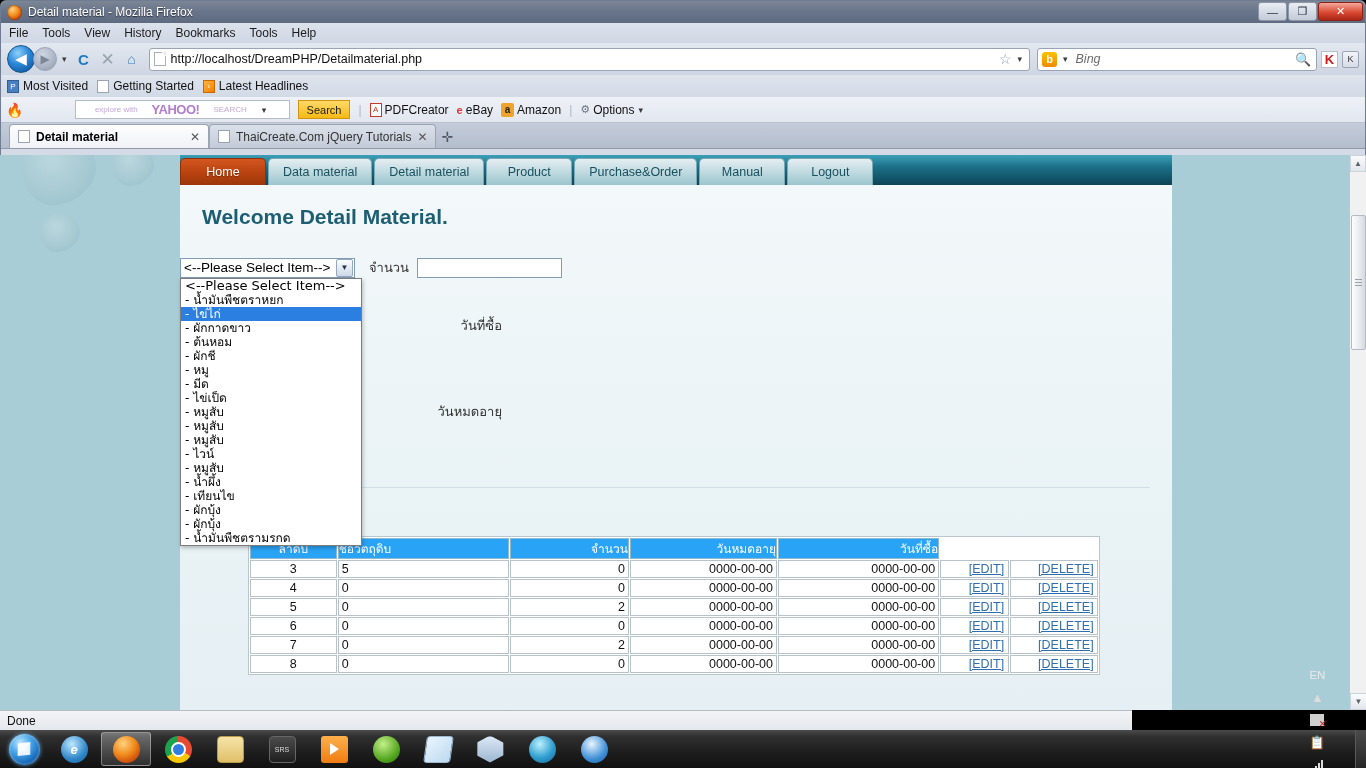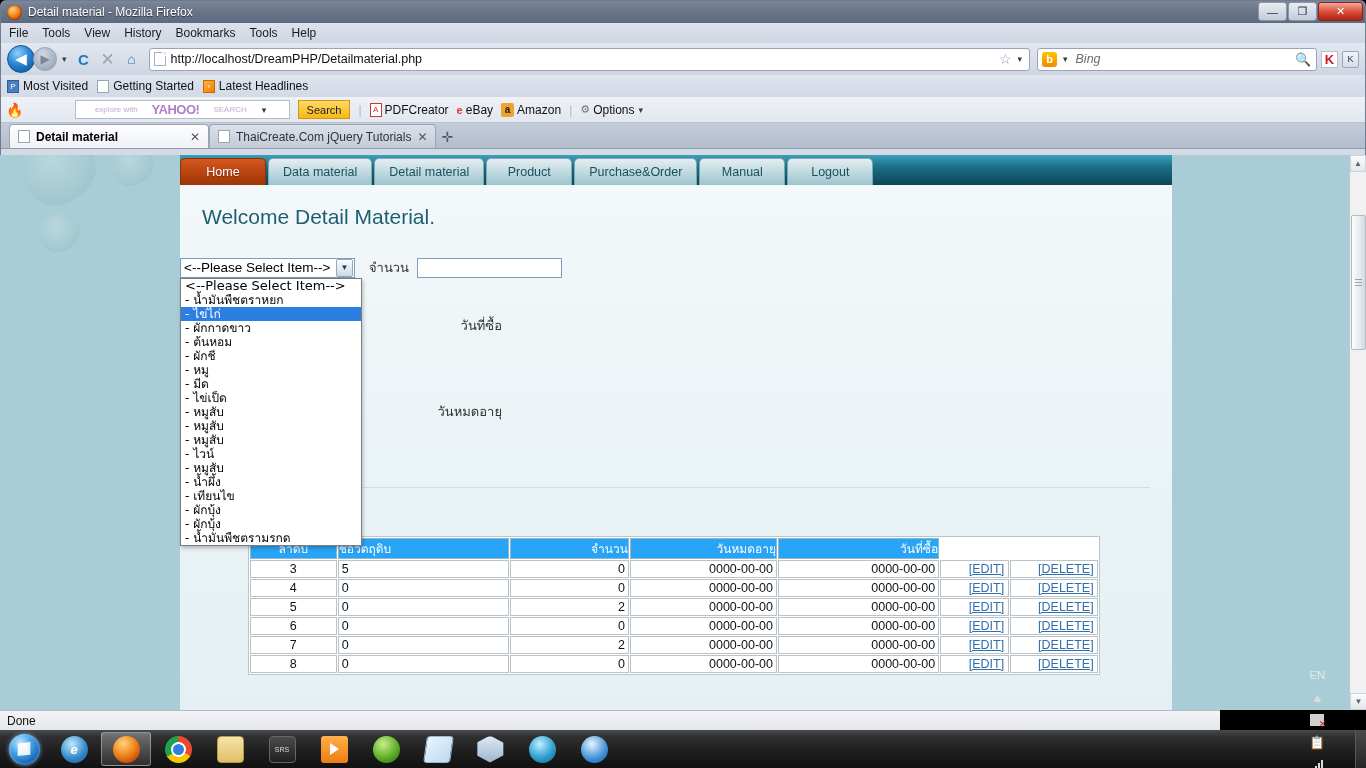--- a/index.html
+++ b/index.html
@@ -156,21 +156,21 @@
   .navtab{min-width:86px;margin:1px 2px 0 0;padding:0 14px;display:flex;align-items:center;justify-content:center;
     border-radius:5px 5px 0 0;font-size:12.5px;color:#19515f;
     background:linear-gradient(to bottom,#e4eef1 0%,#bcd8de 55%,#9cc5ce 100%);
     border:1px solid #79aab6;border-bottom:none;white-space:nowrap;}
   .navtab.active{color:#fff;text-shadow:0 1px 1px rgba(0,0,0,.35);
     background:linear-gradient(to bottom,#d4561f 0%,#b8420f 55%,#9c3709 100%);
     border-color:#8a3208;}
 
   .content{padding:20px 0 0 0; background:linear-gradient(to bottom,#f3f8fa 0%,#eaf3f6 55%,#e6f0f4 100%);
     min-height:525px;position:relative;}
-  .page-title{font-size:21px;font-weight:normal;color:#1d5e73;padding-left:22px;}
+  .page-title{font-size:21px;font-weight:bold;color:#1d5e73;padding-left:22px;}
 
   .formwrap{padding:28px 0 0 0;position:relative;height:252px;}
   .formrow{display:flex;align-items:center;margin-bottom:0;}
   .flabel{width:330px;text-align:right;padding-right:8px;font-size:13px;color:#333;
     font-family:"DejaVu Sans","Liberation Sans",sans-serif;}
   .selbox{position:relative;width:175px;}
   .selctl{height:20px;border:1px solid #7f9db9;background:#fff;display:flex;align-items:center;}
   .selctl .seltext{flex:1;padding-left:3px;font-size:13.5px;color:#000;white-space:nowrap;}
   .selctl .arrowbtn{width:17px;height:18px;margin:0 1px;border:1px solid #94a7bd;border-radius:2px;
     background:linear-gradient(to bottom,#fbfcfe,#ccd9e7);display:flex;align-items:center;justify-content:center;
@@ -213,21 +213,21 @@
   .sb-arrow{height:17px;display:flex;align-items:center;justify-content:center;font-size:8px;color:#5a6470;
     background:linear-gradient(to bottom,#fafbfc,#e3e7ec);border:1px solid #cdd3da;}
   .sb-thumb{position:absolute;left:1px;top:60px;width:15px;height:135px;border:1px solid #b4bbc4;border-radius:2px;
     background:linear-gradient(to right,#fdfdfe,#e7eaee 60%,#d4d9e0);
     display:flex;align-items:center;justify-content:center;}
   .sb-grip{width:7px;height:7px;
     background:repeating-linear-gradient(to bottom,#9aa1ab 0 1px,transparent 1px 3px);}
   .sb-bot{position:absolute;left:0;bottom:0;width:17px;}
 
   
-  .statusbar{position:absolute;left:0;top:710px;width:1220px;height:20px;
+  .statusbar{position:absolute;left:0;top:710px;width:1132px;height:20px;
     background:linear-gradient(to bottom,#f3f4f6,#e4e7ec);border-top:1px solid #b4bbc4;
     display:flex;align-items:center;padding-left:7px;font-size:12px;color:#111;}
 
   
   .taskbar{position:absolute;left:0;top:730px;width:1366px;height:38px;
     background:linear-gradient(to bottom,#4b4b4b 0%,#2f2f2f 18%,#1d1d1d 60%,#111 100%);
     display:flex;align-items:center;}
   .startbtn{width:48px;height:38px;display:flex;align-items:center;justify-content:center;flex:none;}
   .orb{width:31px;height:31px;border-radius:50%;
     background:radial-gradient(circle at 36% 28%, #bfe6ff 0%, #4aa8ea 35%, #1668b8 70%, #0b3e77 100%);

